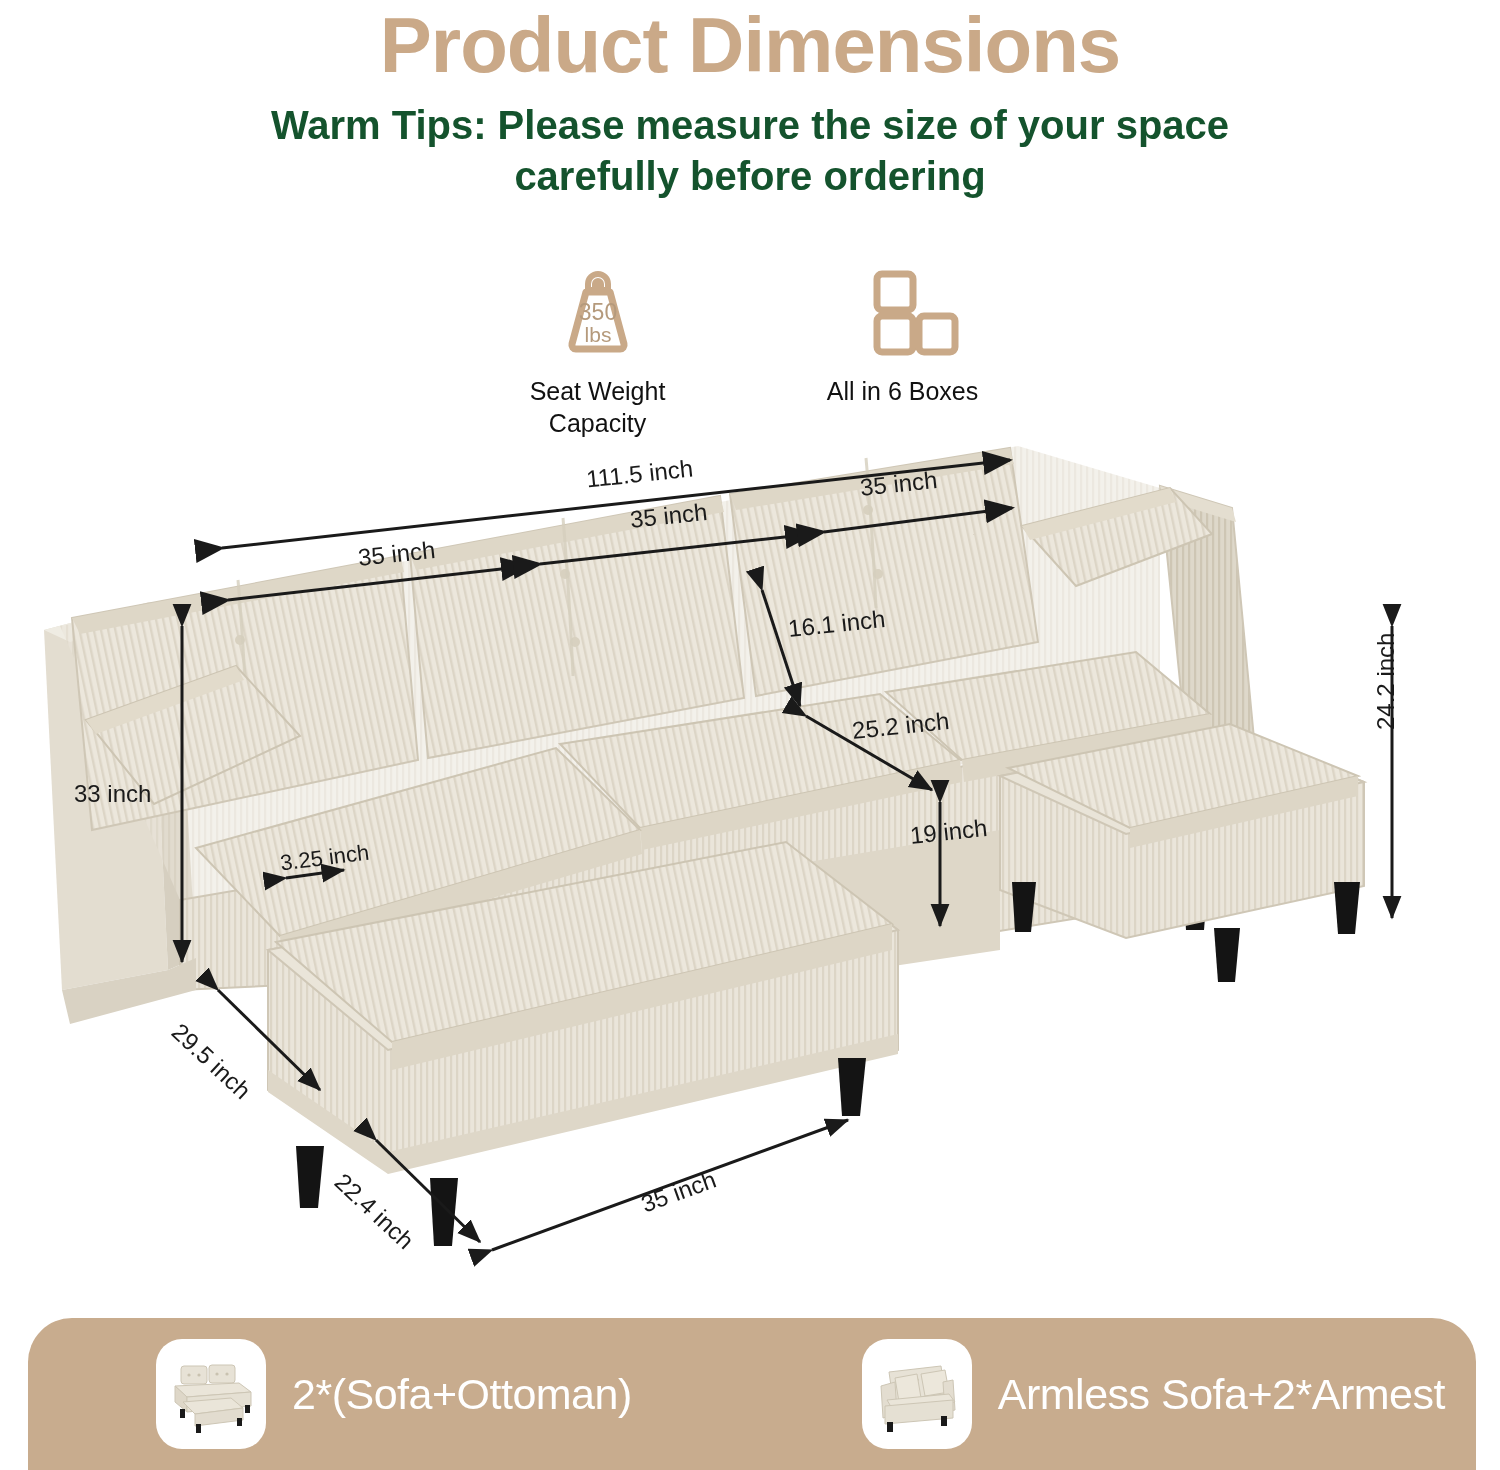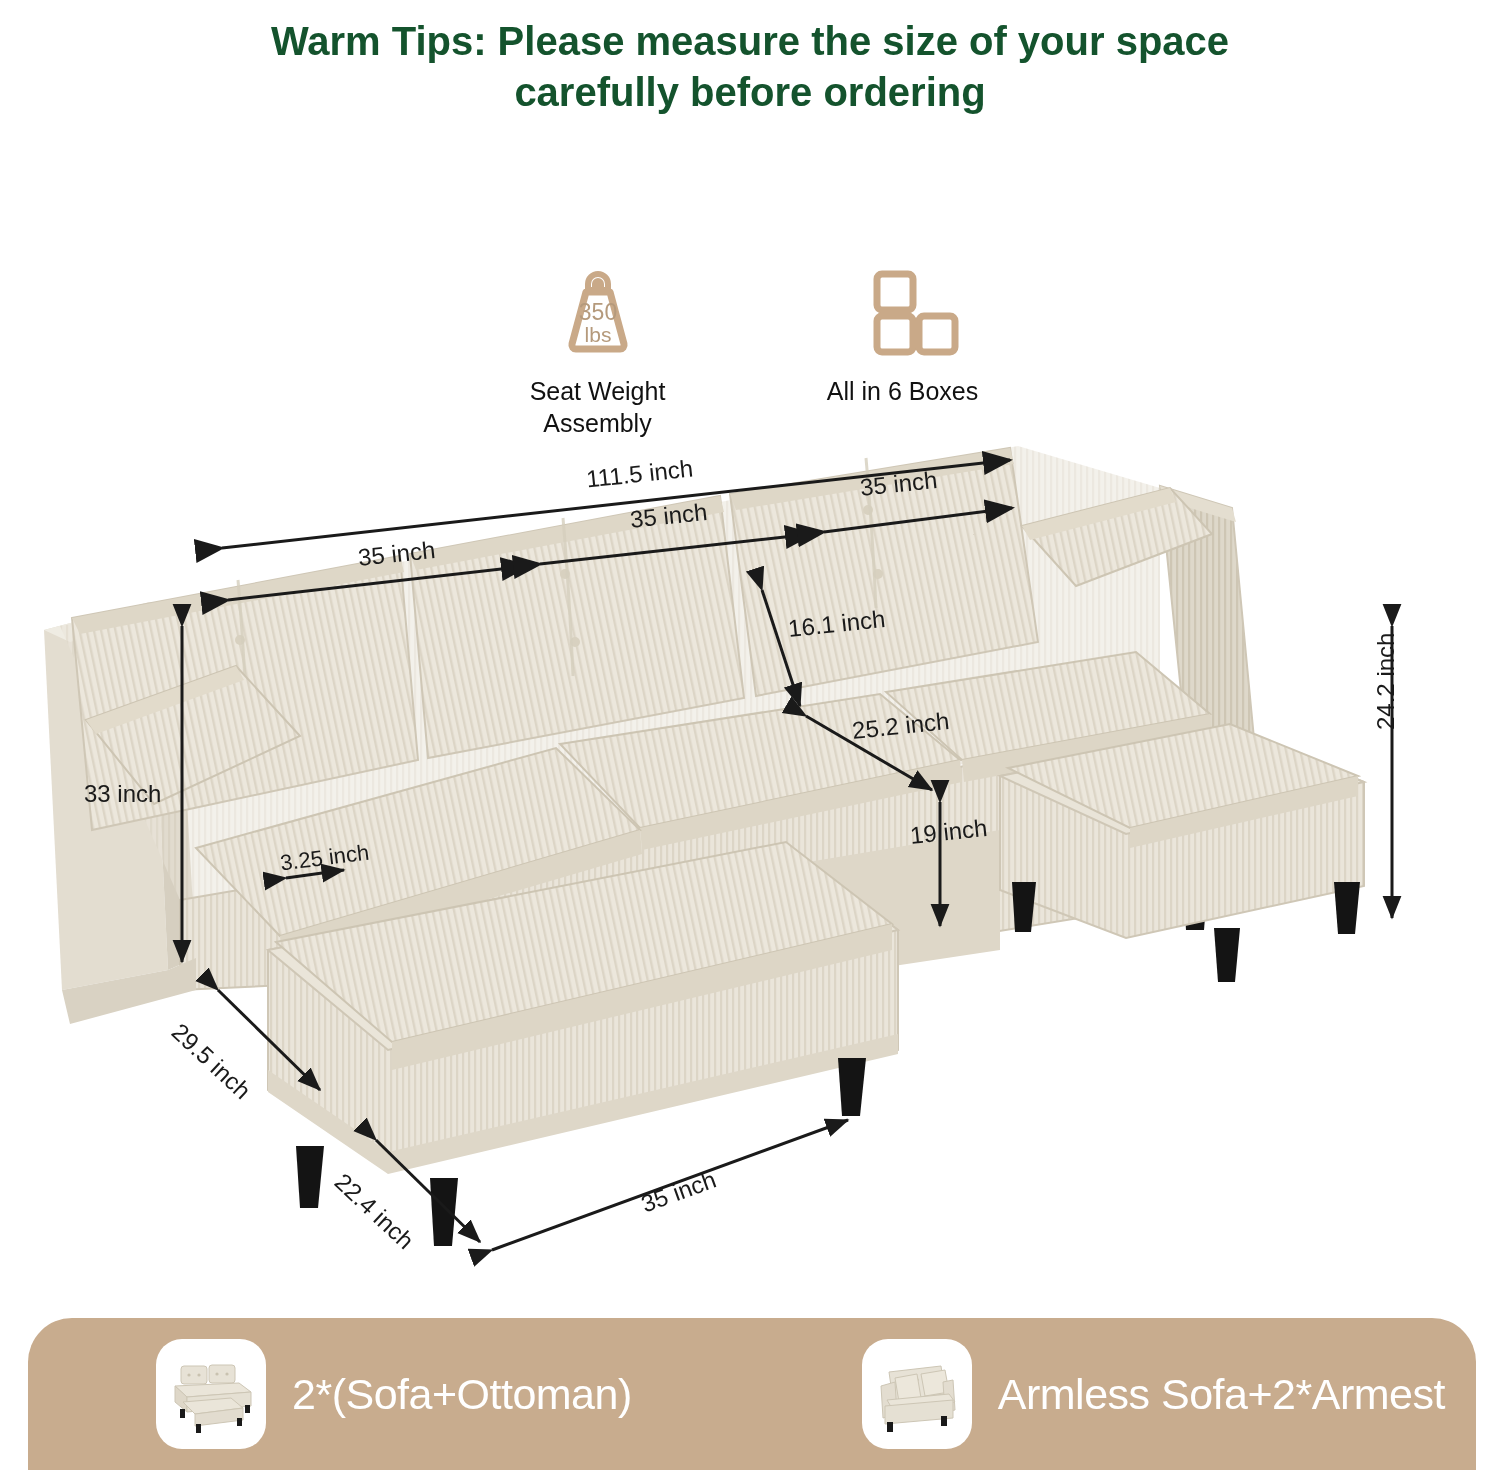--- a/index.html
+++ b/index.html
@@ -80,35 +80,36 @@
     font-size:43px;
     color:#ffffff;
     white-space:nowrap;
     letter-spacing:-0.5px;
   }
 </style>
 </head>
 <body>
 
 <div id="header">
+  <div id="title">Product Dimensions</div>
   <div id="subtitle">Warm Tips: Please measure the size of your space carefully before ordering</div>
 </div>
 
 <div id="features">
 
   <div class="feature">
     <div class="feature-icon">
       <svg width="112" height="112" viewBox="0 0 112 112">
         <path d="M46 32 a10 10 0 0 1 20 0 v6 h-7 v-6 a3 3 0 0 0 -6 0 v6 h-7 z" fill="none" stroke="#c9a988" stroke-width="6" stroke-linejoin="round"></path>
         <path d="M44 40 h24 l14 52 a4 4 0 0 1 -4 5 H34 a4 4 0 0 1 -4 -5 z" fill="none" stroke="#c9a988" stroke-width="7" stroke-linejoin="round"></path>
         <text x="56" y="68" text-anchor="middle" font-family="Liberation Sans, sans-serif" font-size="23" fill="#b59a7c">350</text>
         <text x="56" y="90" text-anchor="middle" font-family="Liberation Sans, sans-serif" font-size="21" fill="#b59a7c">lbs</text>
       </svg>
     </div>
-    <div class="feature-label">Seat Weight Assembly</div>
+    <div class="feature-label">Seat Weight Capacity</div>
   </div>
 
 
   <div class="feature">
     <div class="feature-icon">
       <svg width="112" height="112" viewBox="0 0 112 112">
         <rect x="30" y="22" width="36" height="36" rx="5" fill="none" stroke="#c9a988" stroke-width="7"></rect>
         <rect x="30" y="64" width="36" height="36" rx="5" fill="none" stroke="#c9a988" stroke-width="7"></rect>
         <rect x="72" y="64" width="36" height="36" rx="5" fill="none" stroke="#c9a988" stroke-width="7"></rect>
       </svg>
@@ -268,21 +269,21 @@
   <span class="dim" style="left:630px; top:72px; transform:rotate(-6deg);">35 inch</span>
 
   <span class="dim" style="left:860px; top:40px; transform:rotate(-6deg);">35 inch</span>
 
   <span class="dim" style="left:788px; top:180px; transform:rotate(-6deg);">16.1 inch</span>
 
   <span class="dim" style="left:852px; top:282px; transform:rotate(-6deg);">25.2 inch</span>
 
   <span class="dim" style="left:910px; top:388px; transform:rotate(-6deg);">19 inch</span>
 
-  <span class="dim" style="left:84px; top:350px;">33 inch</span>
+  <span class="dim" style="left:74px; top:350px;">33 inch</span>
 
   <span class="dim" style="left:280px; top:415px; font-size:22px; transform:rotate(-7deg);">3.25 inch</span>
 
   <span class="dim" style="left:185px; top:588px; transform:rotate(43deg); transform-origin:left top;">29.5 inch</span>
 
   <span class="dim" style="left:348px; top:738px; transform:rotate(43deg); transform-origin:left top;">22.4 inch</span>
 
   <span class="dim" style="left:640px; top:748px; transform:rotate(-20deg);">35 inch</span>
 
   <span class="dim" style="left:1372px; top:300px; transform:rotate(-90deg); transform-origin:left top;">24.2 inch</span>

